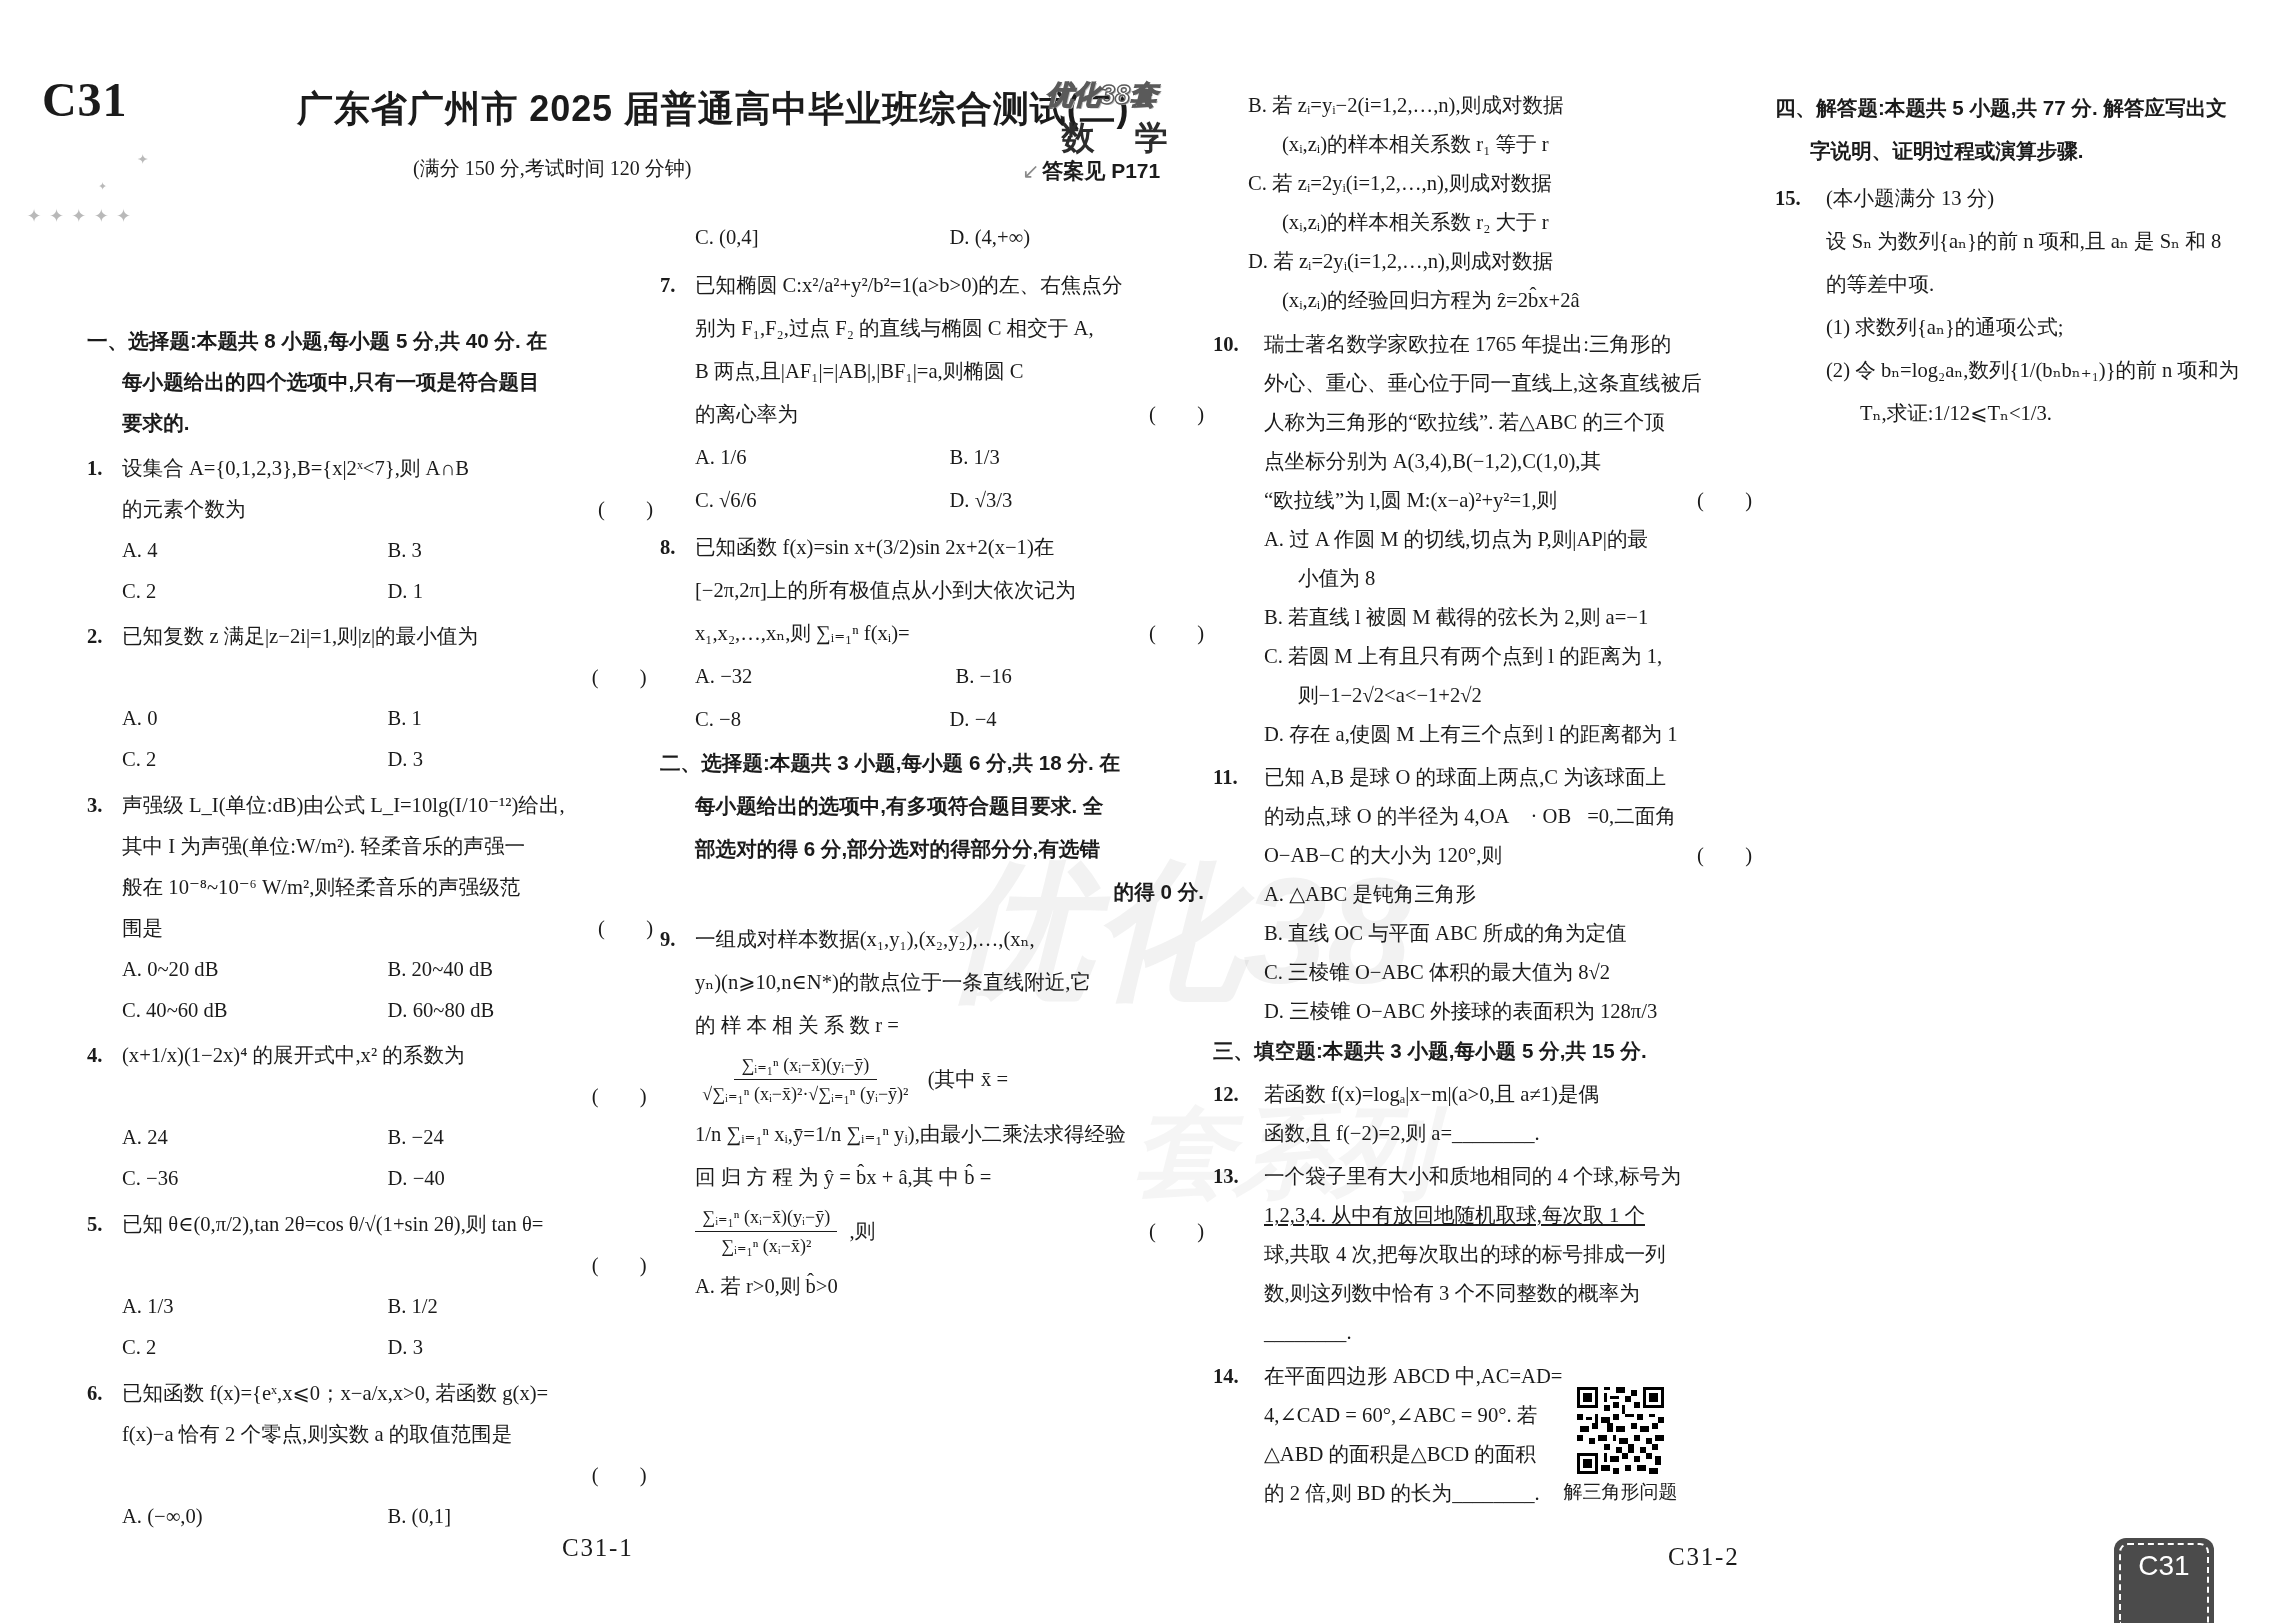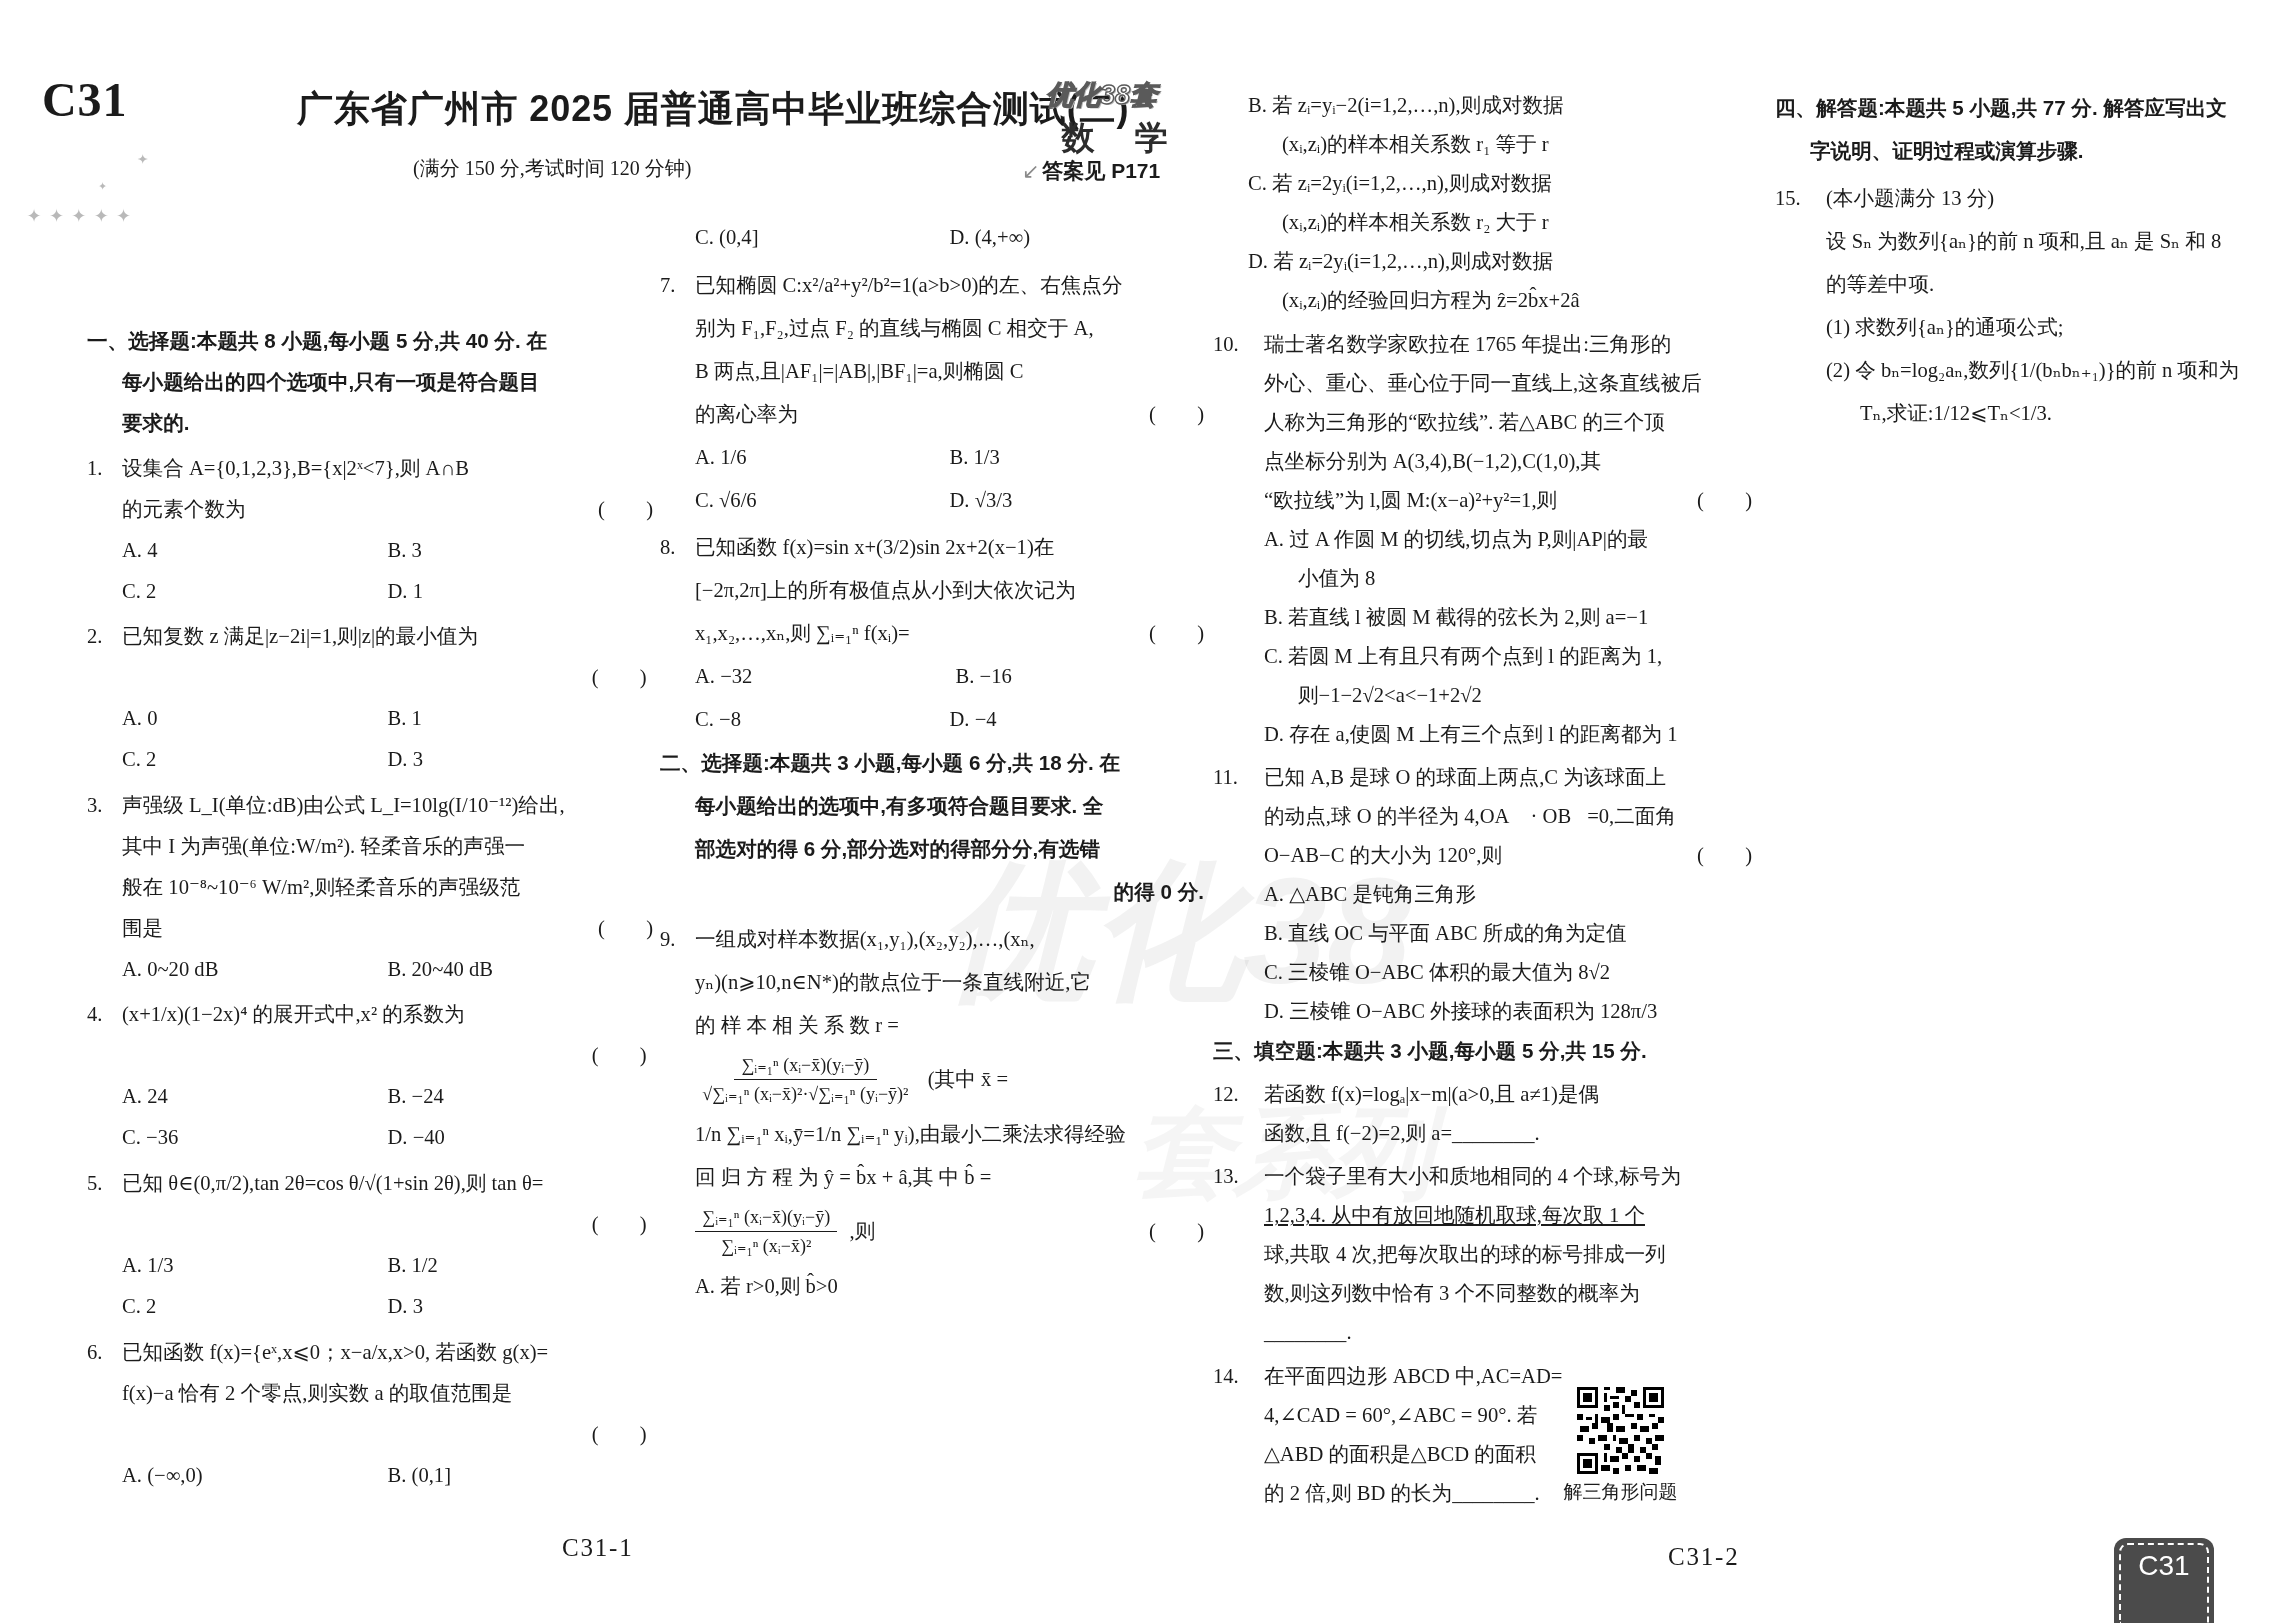--- a/index.html
+++ b/index.html
@@ -21,21 +21,21 @@
   .ansref{position:absolute;left:1022px;top:157px;font-size:21px;font-weight:bold;
           font-family:"Liberation Sans","DejaVu Sans",sans-serif;white-space:nowrap;}
   .ansref .arr{color:#8a8a8a;font-weight:normal;margin-right:2.7px;}
   
   .wm{position:absolute;font-family:"Liberation Sans",sans-serif;font-weight:bold;font-style:italic;
       color:rgba(90,90,90,0.08);white-space:nowrap;pointer-events:none;}
   
   .col{position:absolute;}
   .ln{position:relative;white-space:nowrap;}
   .sec{font-weight:bold;font-family:"Liberation Sans","DejaVu Sans",sans-serif;}
-  .qnum{position:absolute;left:0;top:0;font-weight:normal;}
+  .qnum{position:absolute;left:0;top:0;font-weight:bold;}
   .wline{display:flex;justify-content:space-between;}
   .wline .pt{white-space:nowrap;}
   .parenR{text-align:right;padding-right:6.4px;}
   .opts{display:flex;}
   .opts span{flex:1 1 50%;white-space:nowrap;}
   .fr{display:flex;align-items:center;}
   .frac{display:inline-flex;flex-direction:column;align-items:center;font-size:18px;line-height:1.35;}
   .frac .fnum{padding:0 7.3px 1.8px;border-bottom:1.4px solid #1b1b1b;}
   .frac .fden{padding:1.8px 7.3px 0;}
   .fr .post{margin-left:12px;white-space:nowrap;}
@@ -104,20 +104,24 @@
         <div class="ln" style="padding-left: 35px; margin-top: 4.6px;"><span class="qnum">3.</span><span>声强级 L_I(单位:dB)由公式 L_I=10lg(I/10⁻¹²)给出,</span></div>
         <div class="ln" style="padding-left: 35px;">其中 I 为声强(单位:W/m²). 轻柔音乐的声强一</div>
         <div class="ln" style="padding-left: 35px;">般在 10⁻⁸~10⁻⁶ W/m²,则轻柔音乐的声强级范</div>
         <div class="ln wline" style="padding-left: 35px;">
           <span>围是</span>
           <span class="pt">(　　)</span>
         </div>
         <div class="ln opts" style="padding-left: 35px;">
           <span>A. 0~20 dB</span>
           <span>B. 20~40 dB</span>
+        </div>
+        <div class="ln opts" style="padding-left: 35px;">
+          <span>C. 40~60 dB</span>
+          <span>D. 60~80 dB</span>
         </div>
         <div class="ln" style="padding-left: 35px; margin-top: 4.6px;"><span class="qnum">4.</span><span>(x+1/x)(1−2x)⁴ 的展开式中,x² 的系数为</span></div>
         <div class="ln parenR">(　　)</div>
         <div class="ln opts" style="padding-left: 35px;">
           <span>A. 24</span>
           <span>B. −24</span>
         </div>
         <div class="ln opts" style="padding-left: 35px;">
           <span>C. −36</span>
           <span>D. −40</span>

